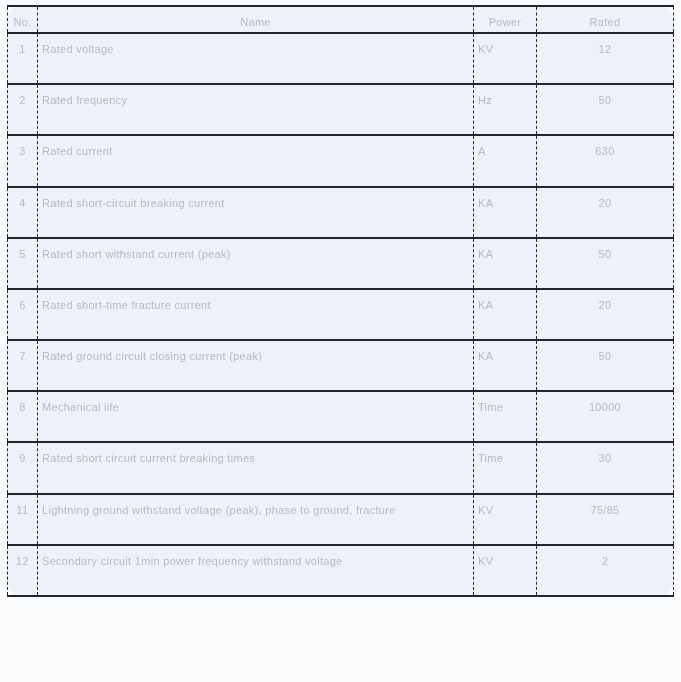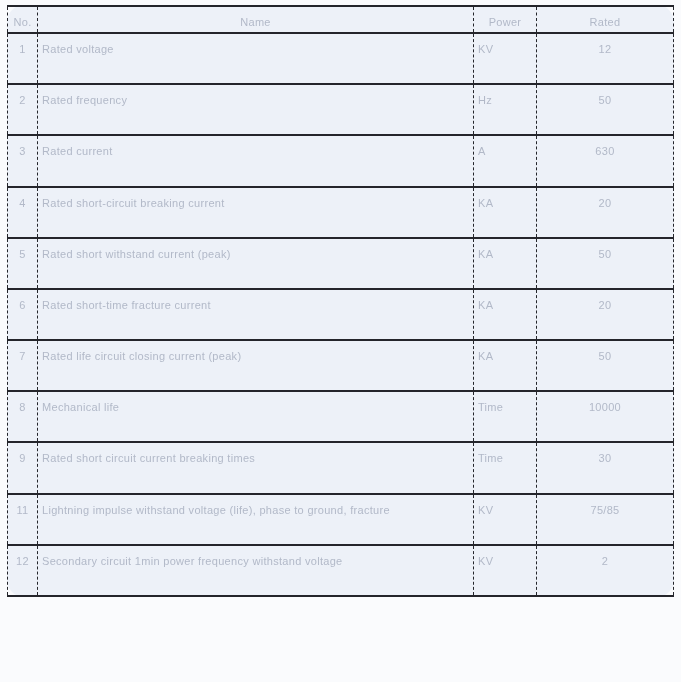--- a/index.html
+++ b/index.html
@@ -95,39 +95,39 @@
         <td class="c-data">50</td>
       </tr>
       <tr>
         <td class="c-no">6</td>
         <td class="c-name">Rated short-time fracture current</td>
         <td class="c-unit">KA</td>
         <td class="c-data">20</td>
       </tr>
       <tr>
         <td class="c-no">7</td>
-        <td class="c-name">Rated life circuit closing current (peak)</td>
+        <td class="c-name">Rated ground circuit closing current (peak)</td>
         <td class="c-unit">KA</td>
         <td class="c-data">50</td>
       </tr>
       <tr>
         <td class="c-no">8</td>
         <td class="c-name">Mechanical life</td>
         <td class="c-unit">Time</td>
         <td class="c-data">10000</td>
       </tr>
       <tr>
         <td class="c-no">9</td>
         <td class="c-name">Rated short circuit current breaking times</td>
         <td class="c-unit">Time</td>
         <td class="c-data">30</td>
       </tr>
       <tr>
         <td class="c-no">11</td>
-        <td class="c-name">Lightning impulse withstand voltage (life), phase to ground, fracture</td>
+        <td class="c-name">Lightning ground withstand voltage (peak), phase to ground, fracture</td>
         <td class="c-unit">KV</td>
         <td class="c-data">75/85</td>
       </tr>
       <tr>
         <td class="c-no">12</td>
         <td class="c-name">Secondary circuit 1min power frequency withstand voltage</td>
         <td class="c-unit">KV</td>
         <td class="c-data">2</td>
       </tr>
     </tbody>

